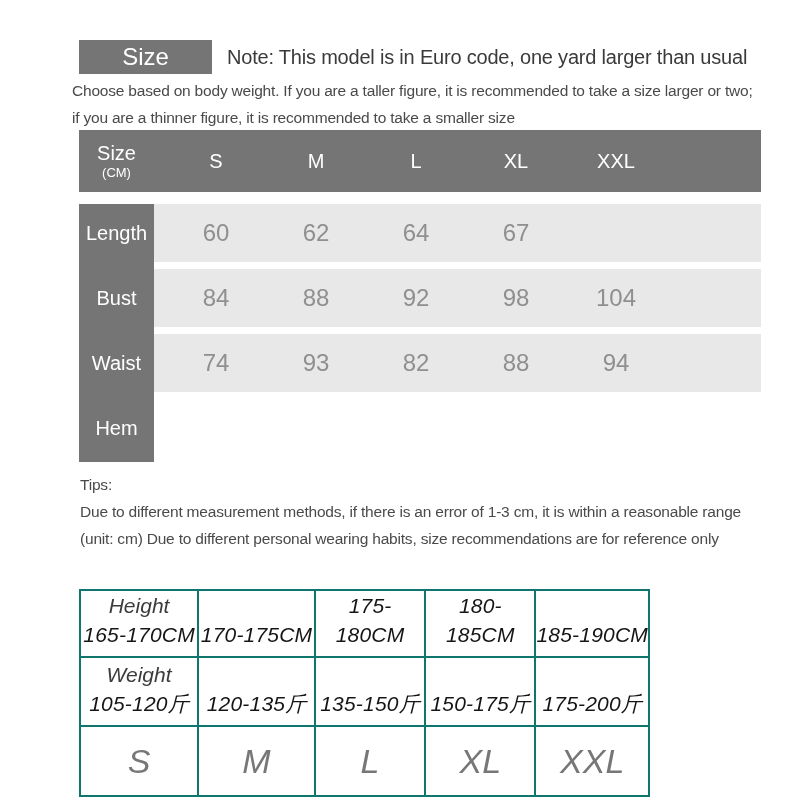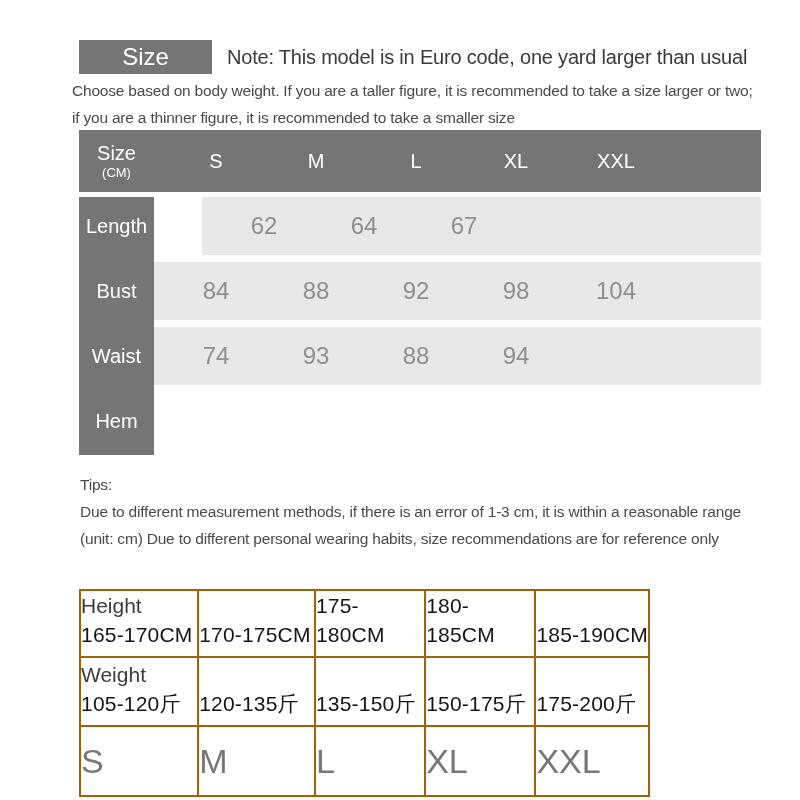--- a/index.html
+++ b/index.html
@@ -41,21 +41,21 @@
   .st-corner-1 { font-size:20px; line-height:24px; }
   .st-corner-2 { font-size:13px; line-height:16px; }
   .st-cols { flex:1; display:flex; align-items:center; padding-left:12px; }
   .st-col { width:100px; text-align:center; font-size:20px; }
 
   .st-body { position:relative; width:682px; height:258px; }
   .st-darkcol {
     position:absolute; left:0; top:0; width:75px; height:258px; background:#757575;
   }
   .st-row { position:relative; display:flex; height:58px; margin-bottom:7px; }
-  .st-row.first { margin-top:5px;gap:48px; }
+  .st-row.first { margin-top:12px; }
   .st-row.last { margin-bottom:0;border-radius:12px; }
   .st-rowlabel {
     width:75px; color:#ffffff; font-size:20px;
     display:flex; align-items:center; justify-content:center;
   }
   .st-rowdata {
     flex:1; background:#e8e8e8; display:flex; align-items:center; padding-left:12px;
   }
   .st-val { width:100px; text-align:center; font-size:24px; color:#8f8f8f; }
 
@@ -65,22 +65,22 @@
     font-size:15.5px; line-height:27px; color:#4a4a4a;
     letter-spacing:-0.2px; white-space:nowrap;
   }
 
   
   .fit-table {
     position:absolute; left:63px; top:589px;
     border-collapse:collapse; table-layout:fixed;
   }
   .fit-table td {
-    border:2px solid #a16207; vertical-align:bottom;
-    padding:0 0 7px 0; background:#fff;
+    border:2px solid #0f766e; text-align:center; vertical-align:bottom;
+    padding:0 0 7px 0; background:#fff;font-style:italic;
   }
   .fit-table tr.r1 td { height:67px; }
   .fit-table tr.r2 td { height:69px; }
   .fit-table tr.r3 td {
     height:70px; vertical-align:middle; padding:0;
     font-size:34px; color:#777777;
   }
   .cell-label { font-size:21px; line-height:29px; color:#3c3c3c; }
   .cell-value { font-size:21px; line-height:29px; color:#151515; letter-spacing:0.2px; }
 </style>
@@ -111,20 +111,21 @@
         <span class="st-col">XXL</span>
       </div>
     </div>
 
     <div class="st-body">
       <div class="st-darkcol"></div>
 
       <div class="st-row first">
         <div class="st-rowlabel">Length</div>
         <div class="st-rowdata">
+          <span class="st-val">60</span>
           <span class="st-val">62</span>
           <span class="st-val">64</span>
           <span class="st-val">67</span>
         </div>
       </div>
 
       <div class="st-row">
         <div class="st-rowlabel">Bust</div>
         <div class="st-rowdata">
           <span class="st-val">84</span>
@@ -133,20 +134,21 @@
           <span class="st-val">98</span>
           <span class="st-val">104</span>
         </div>
       </div>
 
       <div class="st-row">
         <div class="st-rowlabel">Waist</div>
         <div class="st-rowdata">
           <span class="st-val">74</span>
           <span class="st-val">93</span>
+          <span class="st-val">82</span>
           <span class="st-val">88</span>
           <span class="st-val">94</span>
         </div>
       </div>
 
       <div class="st-row last">
         <div class="st-rowlabel">Hem</div>
       </div>
     </div>
   </div>

